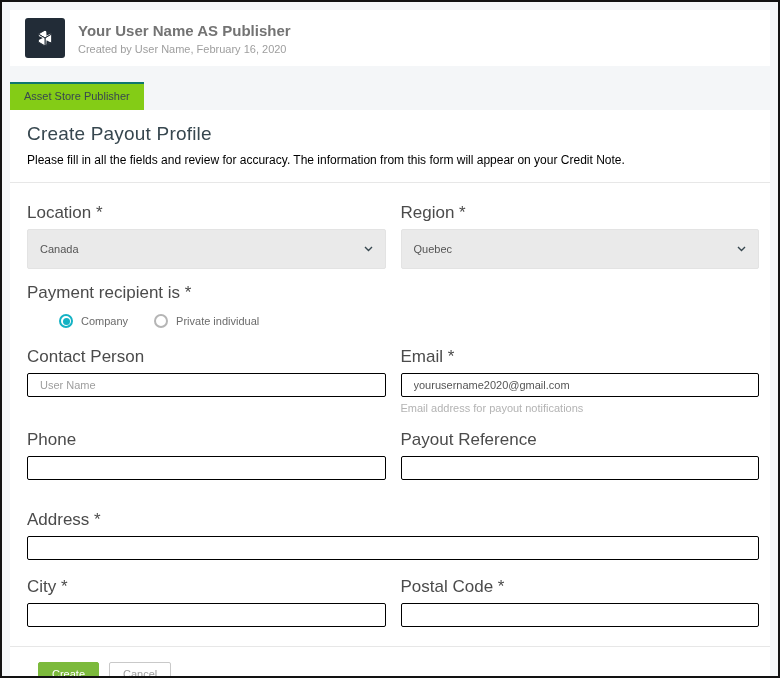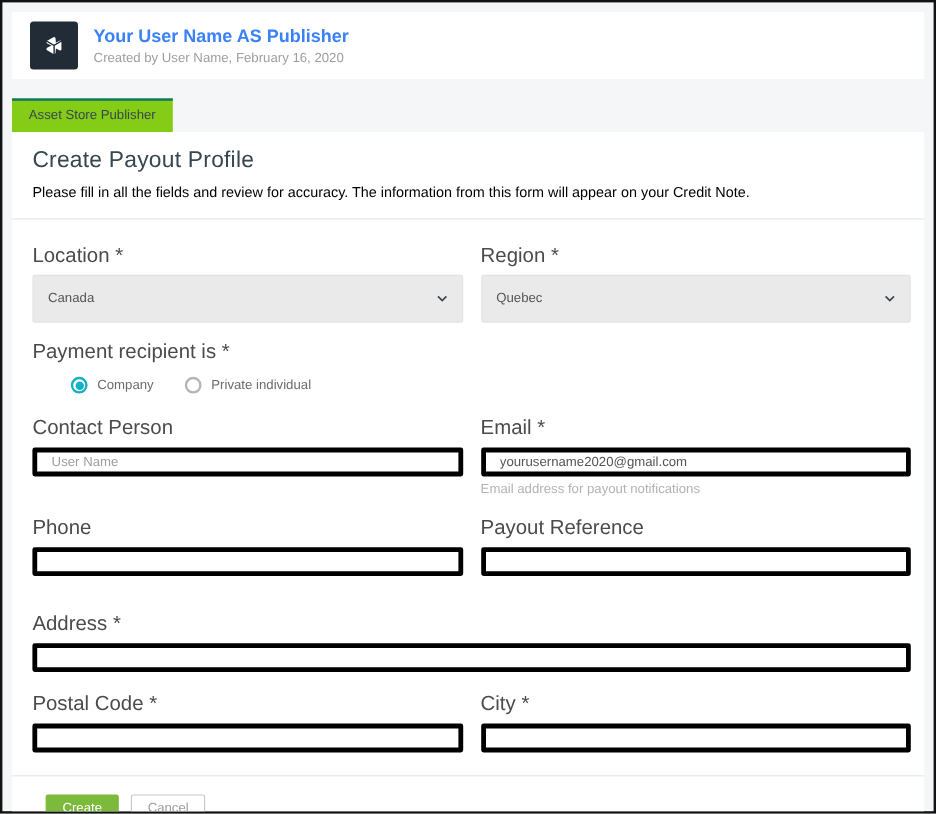--- a/index.html
+++ b/index.html
@@ -24,21 +24,21 @@
     flex: 0 0 auto;
   }
   .logo-box {
     width: 40px; height: 40px;
     background: #222c37;
     border-radius: 3px;
     display: flex; align-items: center; justify-content: center;
     flex: 0 0 auto;
   }
   .header-text { margin-left: 13px; }
-  .header-title { font-size: 15px; font-weight: bold; color: #3b82f6; line-height: 1.2; }
+  .header-title { font-size: 15px; font-weight: bold; color: #737373; line-height: 1.2; }
   .header-subtitle { font-size: 11px; color: #9e9e9e; margin-top: 3px; }
 
   
   .tab-strip { margin-top: 16px; flex: 0 0 auto; display: flex; }
   .tab {
     background: #84cc16;
     border-top: 2px solid #0f766e;
     height: 28px;
     line-height: 25px;
     padding: 0 14px;
@@ -53,21 +53,21 @@
   .page-heading { font-size: 19px; font-weight: 400; color: #37474f; letter-spacing: .2px; }
   .page-desc { font-size: 12px; color: #000000; margin-top: 8px; }
   .divider { height: 1px; background: #e7e7e7; }
 
   
   .form { padding: 20px 11px 0 17px; }
   .row { display: grid; grid-template-columns: 1fr 1fr; column-gap: 15px; }
   .field-label { display: block; font-size: 17px; color: #4b4b4b; margin-bottom: 6px; }
   .text-input {
     width: 100%; height: 24px;
-    border: 4px solid #000000; border-radius: 2px;
+    border: 1px solid #000000; border-radius: 2px;
     padding: 0 12px; font-size: 11px; color: #555;
     font-family: "Liberation Sans", sans-serif;
     background: #fff; outline: none;
   }
   .text-input.ghost { color: #9e9e9e; }
   .select {
     height: 40px; background: #eaeaea;
     border: 1px solid #e3e3e3; border-radius: 2px;
     display: flex; align-items: center; justify-content: space-between;
     padding: 0 12px; font-size: 11px; color: #555;
@@ -220,25 +220,25 @@
       </div>
     </div>
 
     <div class="mt-address">
       <span class="field-label">Address *</span>
       <input class="text-input" type="text" value="" style="">
     </div>
 
     <div class="row mt-postal">
       <div>
+        <span class="field-label">City *</span>
+        <input class="text-input" type="text" value="" style="">
+      </div>
+      <div>
         <span class="field-label">Postal Code *</span>
-        <input class="text-input" type="text" value="" style="">
-      </div>
-      <div>
-        <span class="field-label">City *</span>
         <input class="text-input" type="text" value="" style="">
       </div>
     </div>
 
     <div class="form-bottom-gap"></div>
   </div>
 
   <div class="divider"></div>
 
   <div class="footer">

